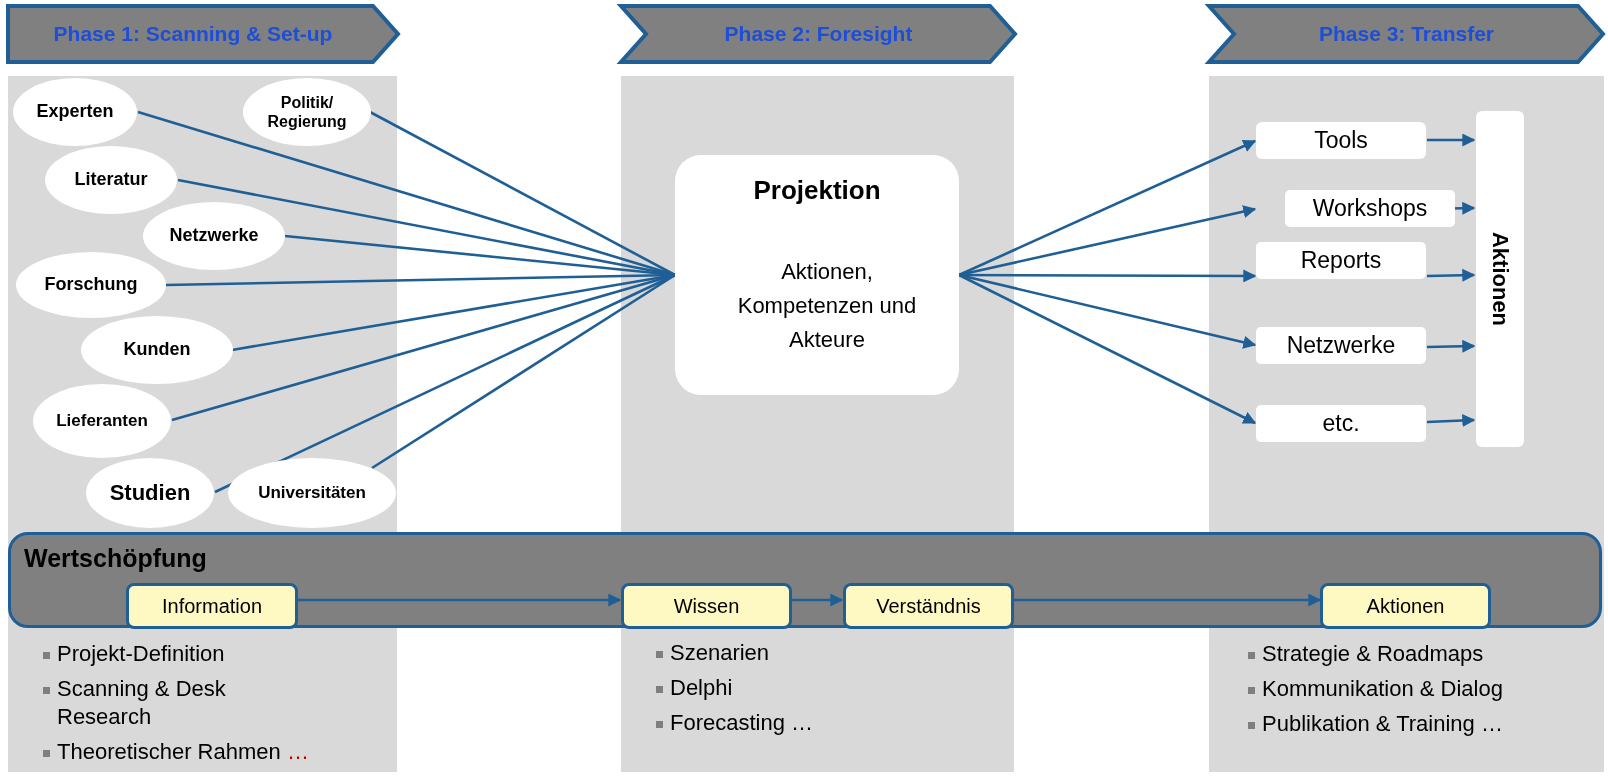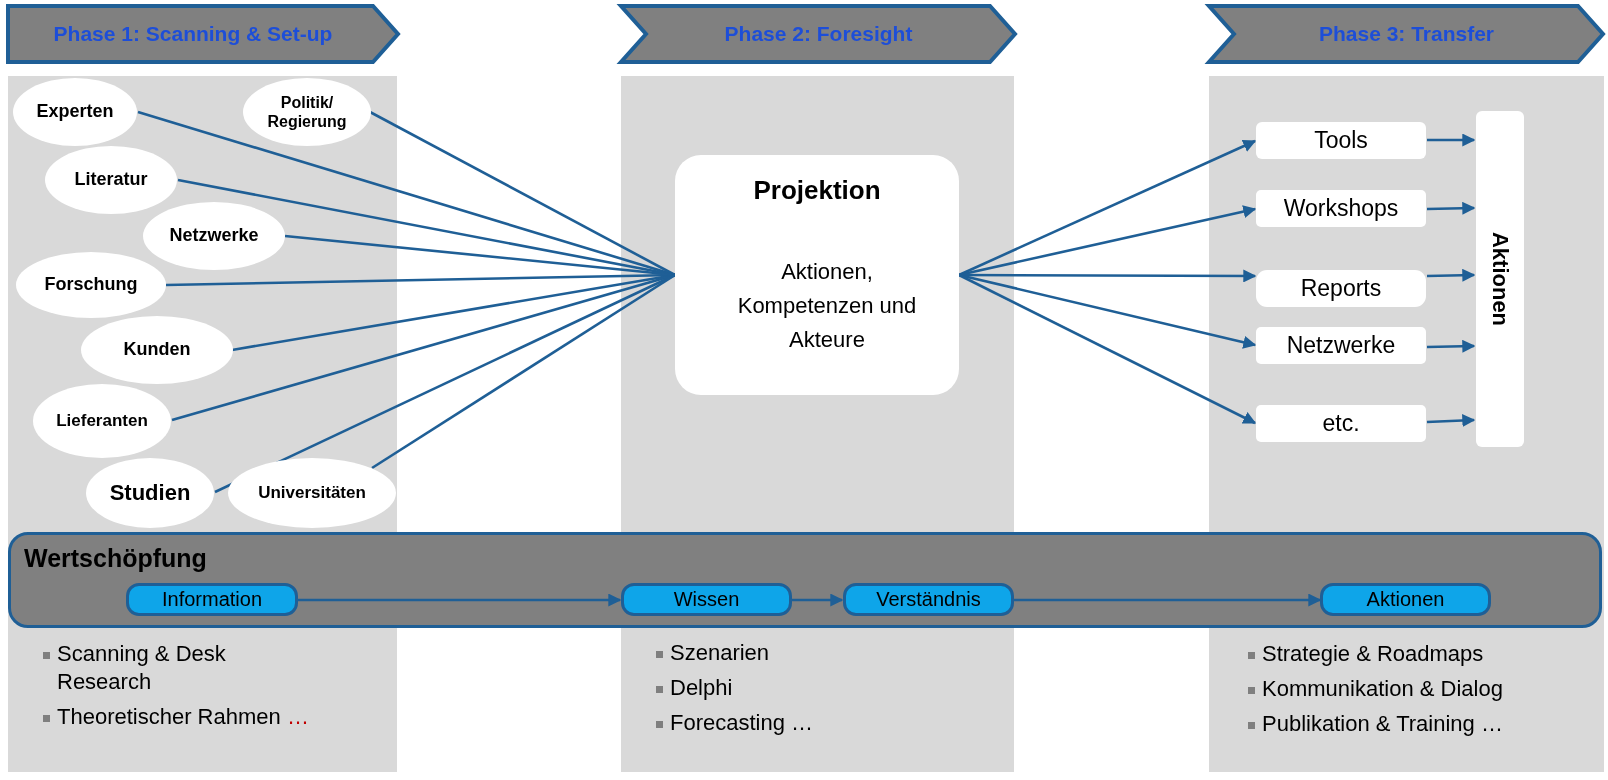--- a/index.html
+++ b/index.html
@@ -9,21 +9,21 @@
   .phase-label { position:absolute; color:#1d4ed8; font-weight:bold; font-size:21px; text-align:center; line-height:60px; top:4px; height:60px; }
   .oval { position:absolute; background:#ffffff; border-radius:50%; display:flex; align-items:center; justify-content:center; text-align:center; font-weight:bold; color:#000; font-size:18px; line-height:1.2; }
   .proj-box { position:absolute; left:675px; top:155px; width:284px; height:240px; background:#ffffff; border-radius:26px; text-align:center; }
   .proj-title { position:absolute; left:0; right:0; top:20px; font-weight:bold; font-size:26px; color:#000; }
   .proj-body { position:absolute; left:0; right:0; top:100px; font-size:22px; line-height:34px; color:#000;padding-left:20px; }
   .out-box { position:absolute; left:1256px; width:170px; height:37px; background:#ffffff; border-radius:5px; display:flex; align-items:center; justify-content:center; font-size:23px; color:#000; }
   .aktionen-bar { position:absolute; left:1476px; top:111px; width:48px; height:336px; background:#ffffff; border-radius:6px; }
   .aktionen-vert { position:absolute; left:1500px; top:279px; transform:translate(-50%,-50%) rotate(90deg); font-weight:bold; font-size:22px; color:#000; white-space:nowrap; }
   .wert-band { position:absolute; left:8px; top:532px; width:1594px; height:96px; background:#808080; border:3px solid #1f5f96; border-radius:20px; box-sizing:border-box; }
   .wert-title { position:absolute; left:24px; top:544px; font-weight:bold; font-size:25px; color:#000; }
-  .stage { position:absolute; top:583px; height:33px; background:#0ea5e9; border:3px solid #1f5f96; border-radius:13px; box-sizing:border-box; display:flex; align-items:center; justify-content:center; font-size:20px; color:#000; }
+  .stage { position:absolute; top:583px; height:46px; background:#fef9c3; border:3px solid #1f5f96; border-radius:8px; box-sizing:border-box; display:flex; align-items:center; justify-content:center; font-size:20px; color:#000; }
   .bullets { position:absolute; list-style:none; margin:0; padding:0; font-size:22px; color:#000; }
   .bullets li { position:relative; padding-left:14px; line-height:28px; margin-bottom:7px; }
   .bullets li::before { content:""; position:absolute; left:0; top:12px; width:7px; height:7px; background:#7f7f7f; }
   .red-dots { color:#c00000; }
 </style>
 </head>
 <body>
 
 <div class="col-bg" style="left:8px; top:76px; width:389px; height:696px;"></div>
 <div class="col-bg" style="left:621px; top:76px; width:393px; height:696px;"></div>
@@ -85,22 +85,22 @@
 <div class="proj-box">
   <div class="proj-title">Projektion</div>
   <div class="proj-body">
     <div>Aktionen,</div>
     <div>Kompetenzen und</div>
     <div>Akteure</div>
   </div>
 </div>
 
 <div class="out-box" style="top:122px;border-radius:6px;">Tools</div>
-<div class="out-box" style="top:190px;">Workshops</div>
-<div class="out-box" style="top:270px;border-radius:11px;">Reports</div>
+<div class="out-box" style="top:190px;margin-left:29px;">Workshops</div>
+<div class="out-box" style="top:242px;">Reports</div>
 <div class="out-box" style="top:327px;">Netzwerke</div>
 <div class="out-box" style="top:405px;">etc.</div>
 
 <div class="aktionen-bar"></div>
 <div class="aktionen-vert">Aktionen</div>
 
 <div class="wert-band"></div>
 <div class="wert-title">Wertschöpfung</div>
 
 <svg class="layer" width="1608" height="780">
@@ -110,20 +110,21 @@
     <line x1="1014" y1="600" x2="1320" y2="600" marker-end="url(#ah)"></line>
   </g>
 </svg>
 
 <div class="stage" style="left:126px; width:172px;">Information</div>
 <div class="stage" style="left:621px; width:171px;">Wissen</div>
 <div class="stage" style="left:843px; width:171px;">Verständnis</div>
 <div class="stage" style="left:1320px; width:171px;">Aktionen</div>
 
 <ul class="bullets" style="left:43px; top:640px; width:300px;">
+  <li>Projekt-Definition</li>
   <li style="width:230px;">Scanning &amp; Desk Research</li>
   <li><span>Theoretischer Rahmen</span> <span class="red-dots">…</span></li>
 </ul>
 
 <ul class="bullets" style="left:656px; top:639px; width:300px;">
   <li>Szenarien</li>
   <li>Delphi</li>
   <li>Forecasting …</li>
 </ul>
 

